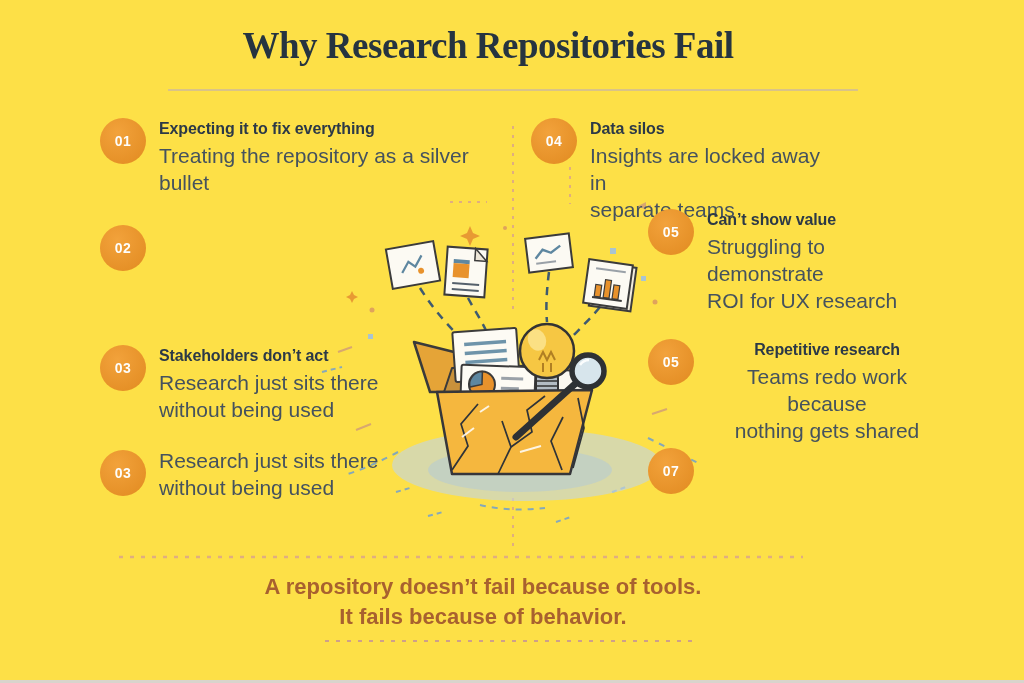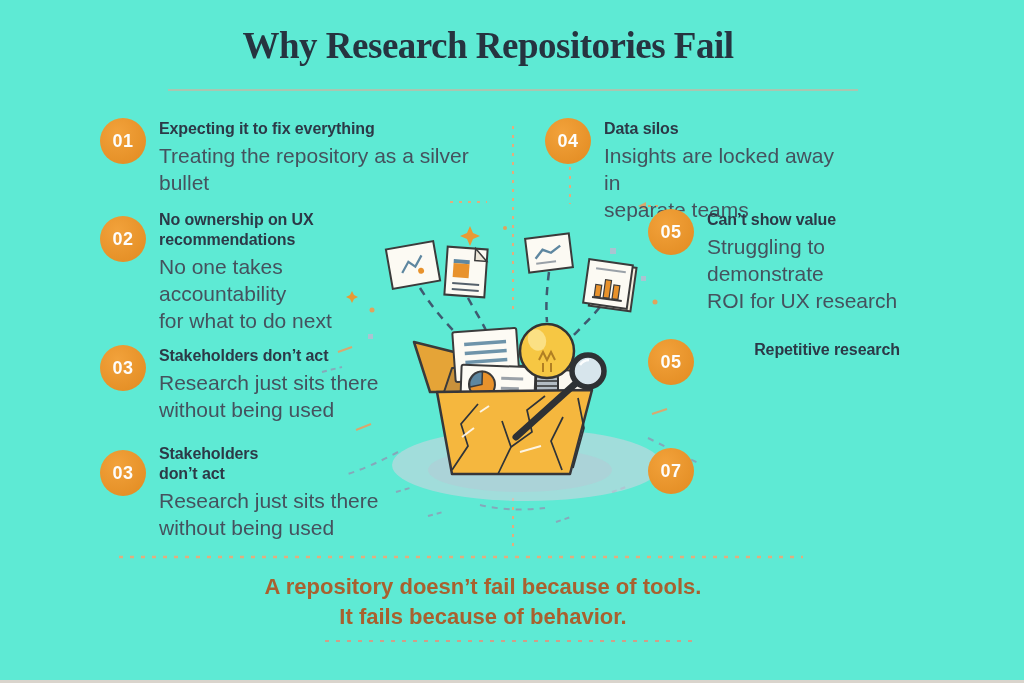--- a/index.html
+++ b/index.html
@@ -1,36 +1,36 @@
 <!DOCTYPE html>
 <html><head>
 <meta charset="utf-8">
 <style>
   html,body { margin:0; padding:0; background:#e8e4dc; }
   .canvas {
     position:relative; width:1024px; height:683px; overflow:hidden;
-    background:#5eead4;
+    background:#fde047;
     font-family:"Liberation Sans", sans-serif;
   }
   .decor-svg { position:absolute; left:0; top:0; width:1024px; height:683px; }
   .main-title {
     position:absolute; top:24px; left:0; width:100%; text-align:center;
     transform:translateX(-24px);
     font-family:"Liberation Serif", serif; font-weight:bold; font-size:37px;
     letter-spacing:-0.5px; color:#263440;
   }
   .title-underline {
     position:absolute; top:89px; left:168px; width:690px; height:2px;
     background:#C9B6A2; opacity:.7;
   }
   .item { position:absolute; display:flex; gap:13px; }
   .badge {
     flex:none; width:46px; height:46px; border-radius:50%;
     background:radial-gradient(circle at 38% 32%, #F2A23B, #E18A20);
-    color:#FDFDFB; font-weight:bold; font-size:18px; letter-spacing:.5px;
+    color:#FDFDFB; font-weight:bold; font-size:14px; letter-spacing:.5px;
     display:flex; align-items:center; justify-content:center;
   }
   .itext { margin-top:1px; }
   .itext.up { margin-top:-6px; }
   .ititle {
     font-weight:bold; font-size:16px; line-height:1.25; color:#2C3947;
     white-space:pre-line; letter-spacing:-0.1px;
   }
   .isub {
     font-size:21px; line-height:1.28; color:#45525E;
@@ -200,56 +200,48 @@
   <div class="item" style="left:100px; top:118px;">
     <div class="badge">
         <span>01</span>
       </div>
     <div class="itext" style="width:340px;">
       <div class="ititle">Expecting it to fix everything</div>
       <div class="isub">Treating the repository as a silver bullet</div>
     </div>
   </div>
 
-  <div class="item" style="left:100px; top:216px;">
+  <div class="item" style="left:100px; top:225px;">
     <div class="badge">
         <span>02</span>
       </div>
-    <div class="itext up" style="width:250px;">
-      <div class="ititle">No ownership on UX
-recommendations</div>
-      <div class="isub">No one takes accountability
-for what to do next</div>
-    </div>
   </div>
 
   <div class="item" style="left:100px; top:345px;">
     <div class="badge">
         <span>03</span>
       </div>
     <div class="itext" style="width:230px;">
       <div class="ititle">Stakeholders don’t act</div>
       <div class="isub">Research just sits there
 without being used</div>
     </div>
   </div>
 
   <div class="item" style="left:100px; top:450px;">
     <div class="badge">
         <span>03</span>
       </div>
     <div class="itext up" style="width:230px;">
-      <div class="ititle">Stakeholders
-don’t act</div>
       <div class="isub">Research just sits there
 without being used</div>
     </div>
   </div>
 
-  <div class="item" style="left:545px; top:118px;justify-content:flex-end;">
+  <div class="item" style="left:531px; top:118px;justify-content:flex-end;">
     <div class="badge">
         <span>04</span>
       </div>
     <div class="itext" style="width:250px;">
       <div class="ititle">Data silos</div>
       <div class="isub">Insights are locked away in
 separate teams</div>
     </div>
   </div>
 
@@ -263,20 +255,22 @@
 ROI for UX research</div>
     </div>
   </div>
 
   <div class="item" style="left:648px; top:339px;">
     <div class="badge">
         <span>05</span>
       </div>
     <div class="itext" style="width:240px;text-align:center;">
       <div class="ititle">Repetitive research</div>
+      <div class="isub">Teams redo work because
+nothing gets shared</div>
     </div>
   </div>
 
   <div class="item" style="left:648px; top:448px;">
     <div class="badge">
         <span>07</span>
       </div>
   </div>
 
   <div class="quote">

